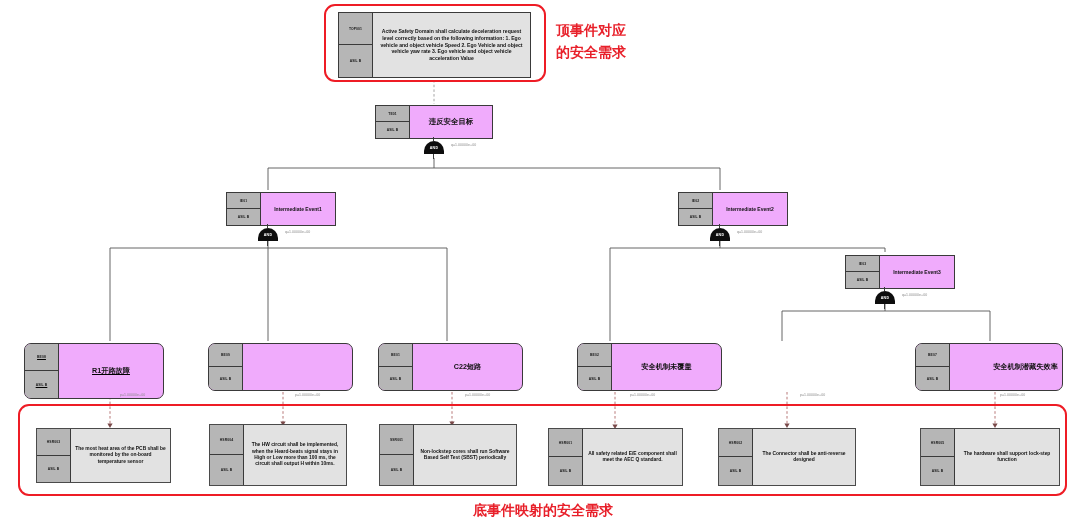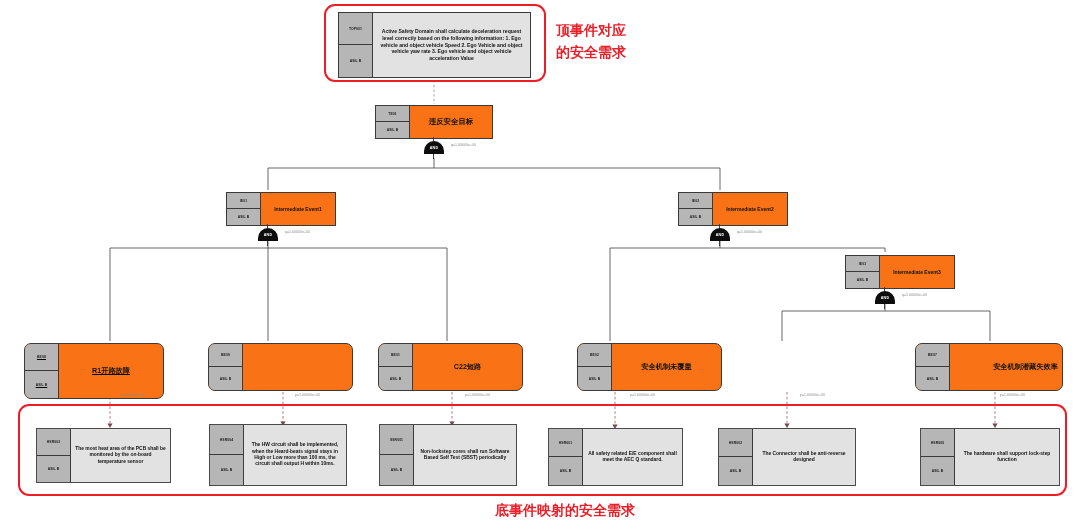--- a/index.html
+++ b/index.html
@@ -12,21 +12,21 @@
     overflow:hidden;
   }
   #canvas { position:absolute; left:0; top:0; width:1080px; height:532px; }
   svg.wires { position:absolute; left:0; top:0; width:1080px; height:532px; pointer-events:none; }
 
   
   .node {
     position:absolute;
     display:flex;
     border:1px solid #3a3a3a;
-    background:#f97316;
+    background:#f0abfc;
     z-index:3;
   }
   .node .side {
     width:34px;
     flex:0 0 34px;
     display:flex;
     flex-direction:column;
     border-right:1px solid #3a3a3a;
     background:#b6b6b6;
   }
@@ -172,21 +172,21 @@
       <polygon points="787,428 784.4,423.4 789.6,423.4"></polygon>
       <polygon points="995,428 992.4,423.4 997.6,423.4"></polygon>
     </g>
   </svg>
 
   <div class="frame" style="left:324px; top:4px; width:222px; height:78px;"></div>
   <div class="frame" style="left:18px; top:404px; width:1049px; height:92px;"></div>
 
   <div class="anno" style="left:556px; top:20px;">顶事件对应
 的安全需求</div>
-  <div class="anno center" style="left:420px; top:500px; width:290px;text-align:center;">底事件映射的安全需求</div>
+  <div class="anno center" style="left:398px; top:500px; width:290px;text-align:center;">底事件映射的安全需求</div>
 
   <div class="node top" style="left:338px; top:12px; width:193px; height:66px;">
     <div class="side">
       <span class="id">TOP001</span>
       <span class="asil">ASIL B</span>
     </div>
     <div class="body">Active Safety Domain shall calculate deceleration request level correctly based on the following information: 1. Ego vehicle and object vehicle Speed 2. Ego Vehicle and object vehicle yaw rate  3. Ego vehicle and object vehicle acceleration Value</div>
   </div>
 
   <div class="node goal" style="left:375px; top:105px; width:118px; height:34px;">

